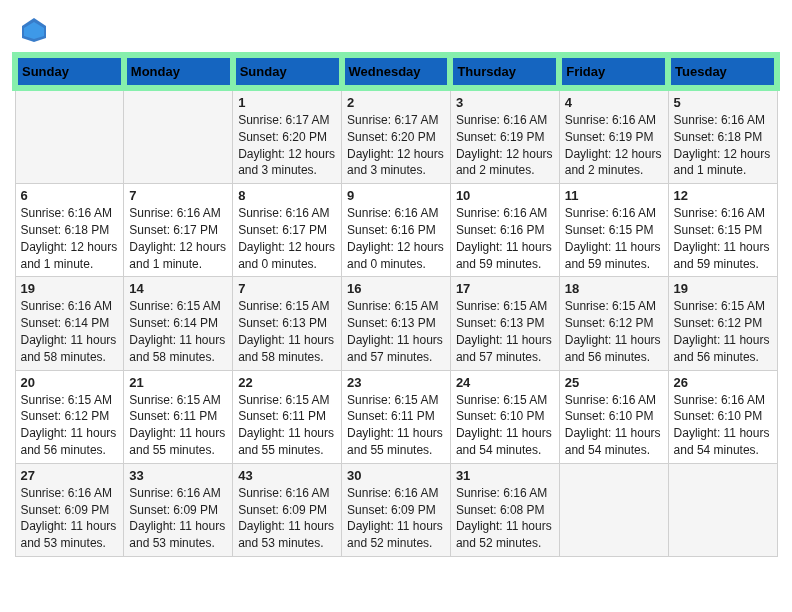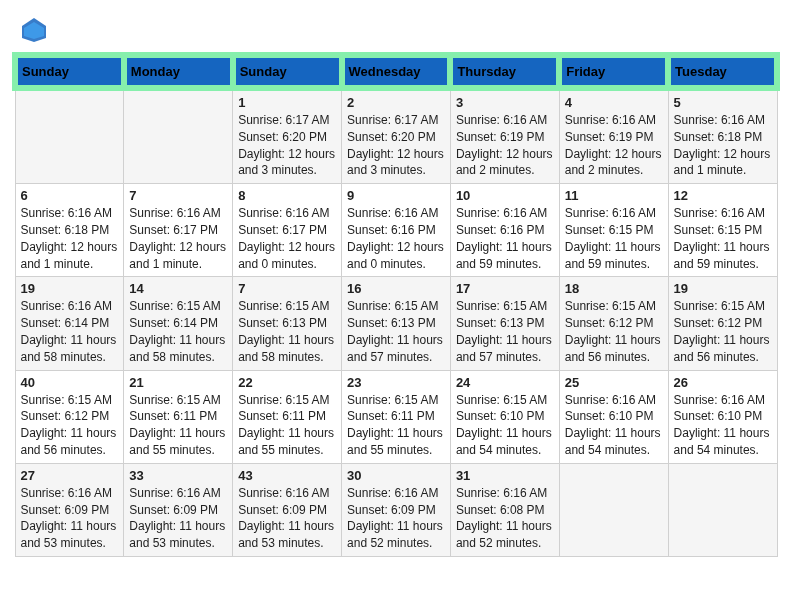--- a/index.html
+++ b/index.html
@@ -257,21 +257,21 @@
             </td>
             <td>
               <span class="day-num">19</span>
               <div class="cell-info" style="white-space: pre-line;">Sunrise: 6:15 AM
 Sunset: 6:12 PM
 Daylight: 11 hours and 56 minutes.</div>
             </td>
           </tr>
           <tr>
             <td>
-              <span class="day-num">40</span>
+              <span class="day-num">20</span>
               <div class="cell-info" style="white-space: pre-line;">Sunrise: 6:15 AM
 Sunset: 6:12 PM
 Daylight: 11 hours and 56 minutes.</div>
             </td>
             <td>
               <span class="day-num">21</span>
               <div class="cell-info" style="white-space: pre-line;">Sunrise: 6:15 AM
 Sunset: 6:11 PM
 Daylight: 11 hours and 55 minutes.</div>
             </td>

